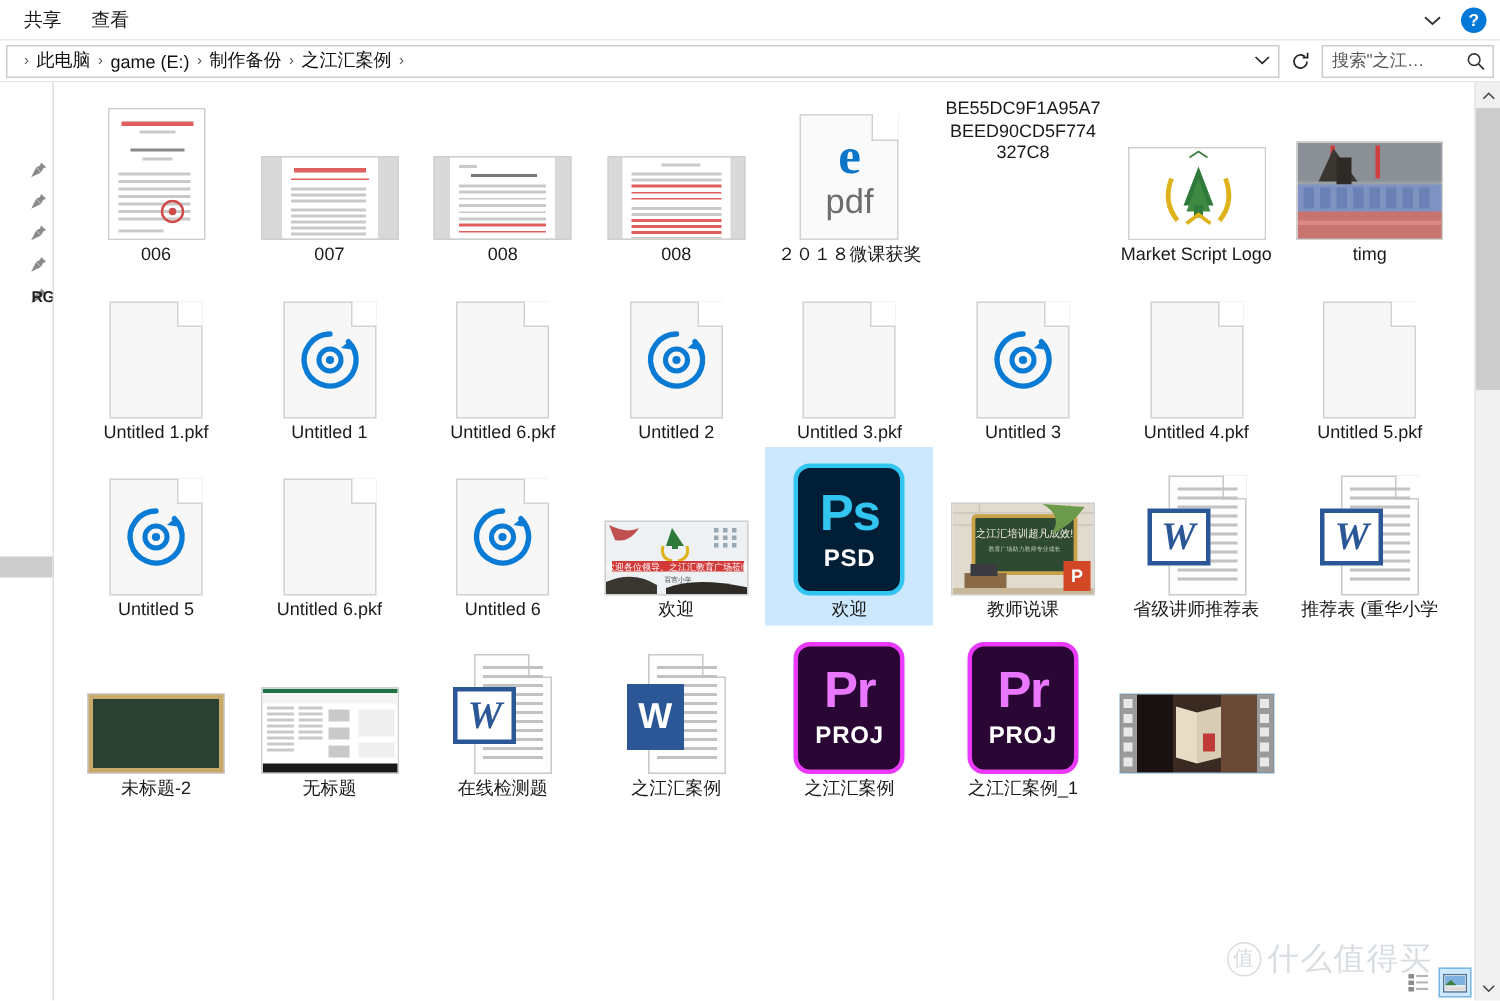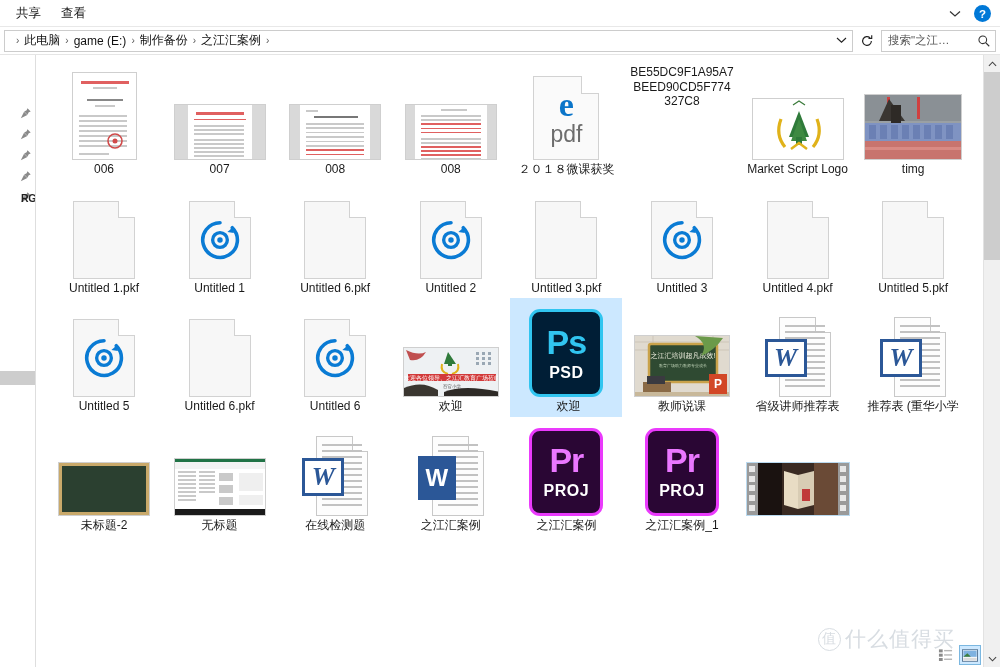--- a/index.html
+++ b/index.html
@@ -124,21 +124,21 @@
     grid-template-columns: repeat(8, 115.6px);
     padding:6px 0 0 12px;
     align-content:start;
   }
   .tile {
     width:112px;
     padding:4px 2px 3px 2px;
     display:flex; flex-direction:column; align-items:center;
     cursor:default;
   }
-  .tile.selected { background:#cce8ff;align-items:flex-end; }
+  .tile.selected { background:#cce8ff; }
   .tile.selected .thumb-wrap { outline:none; }
   .thumb-wrap {
     height:97px; width:100%;
     display:flex; align-items:flex-end; justify-content:center;
     padding-bottom:2px;
   }
   .tile-label {
     font-size:12px; line-height:14.5px; text-align:center;
     color:#1a1a1a; width:104px;
     word-wrap:break-word; overflow-wrap:anywhere;

